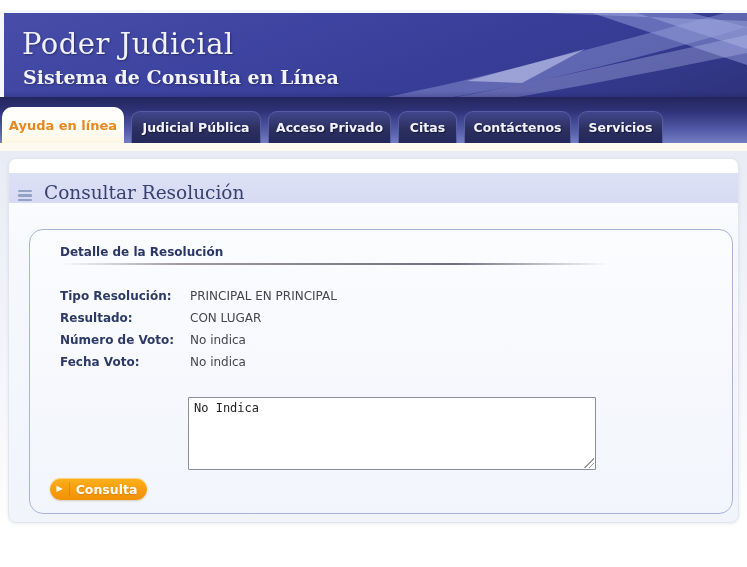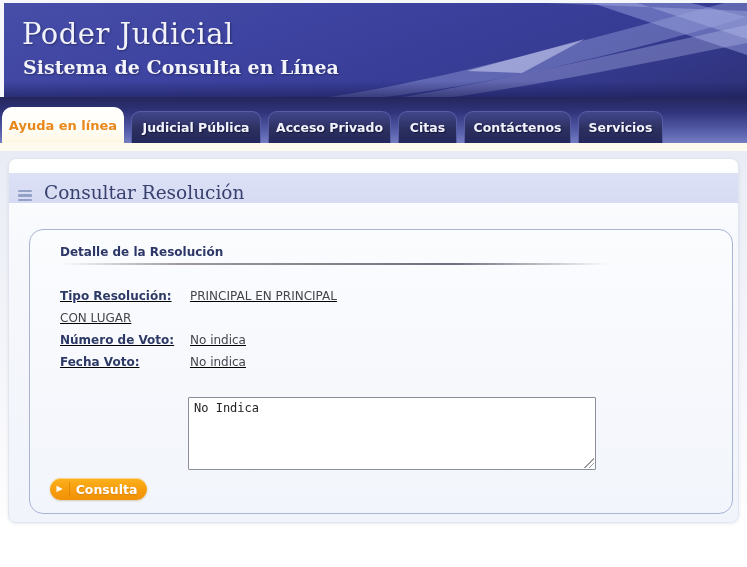--- a/index.html
+++ b/index.html
@@ -7,21 +7,21 @@
   body {
     font-family: "DejaVu Sans", "Liberation Sans", sans-serif;
     background: #ffffff;
     position: relative;
     overflow: hidden;
   }
   .frame { position: absolute; inset: 0; width: 747px; height: 567px; }
 
   
   .header {
-    position: absolute; left: 0; top: 0; width: 747px; height: 97px;
+    position: absolute; left: 0; top: 10px; width: 747px; height: 97px;
     background: linear-gradient(160deg, #474ea8 0%, #3d43a0 35%, #363b93 70%, #2e3279 100%);
     border-top: 3px solid #f6f7fa;
     border-left: 4px solid #f6f7fa;
     overflow: hidden;
   }
   .header::after { 
     content: ""; position: absolute; left: 0; right: 0; bottom: 0; height: 16px;
     background: linear-gradient(180deg, rgba(25,27,80,0) 0%, rgba(25,27,80,.55) 100%);
   }
   .swoosh-svg { position: absolute; right: 0; top: 0; width: 430px; height: 97px; }
@@ -100,21 +100,21 @@
   }
   .detail-title {
     position: absolute; left: 30px; top: 15px;
     font-size: 12px; font-weight: bold; color: #2c3768;
   }
   .detail-underline {
     position: absolute; left: 30px; top: 33px; width: 548px; height: 2px;
     background: linear-gradient(90deg, rgba(90,88,105,0) 0%, rgba(110,100,108,.65) 22%, rgba(78,75,92,.8) 72%, rgba(90,90,115,0) 100%);
   }
   .fields { position: absolute; left: 30px; top: 55px; }
-  .field-row { display: flex; height: 22px; align-items: center; text-decoration: underline; }
+  .field-row { display: flex; height: 22px; align-items: center; }
   .field-label { width: 130px; font-size: 12px; font-weight: bold; color: #2e3a66; }
   .field-value { font-size: 12px; color: #45454e; }
 
   .textarea-wrap { position: absolute; left: 158px; top: 167px; width: 408px; height: 73px; }
   textarea.notes {
     width: 408px; height: 73px; resize: none;
     border: 1px solid #8a8f99; background: #ffffff; border-radius: 1px;
     font-family: "DejaVu Sans Mono", "Liberation Mono", monospace;
     font-size: 12px; color: #222; padding: 3px 5px; outline: none;
   }
@@ -199,20 +199,21 @@
     <div class="detail-box">
       <div class="detail-title">Detalle de la Resolución</div>
       <div class="detail-underline"></div>
 
       <div class="fields">
         <div class="field-row">
           <span class="field-label">Tipo Resolución:</span>
           <span class="field-value">PRINCIPAL EN PRINCIPAL</span>
         </div>
         <div class="field-row">
+          <span class="field-label">Resultado:</span>
           <span class="field-value">CON LUGAR</span>
         </div>
         <div class="field-row">
           <span class="field-label">Número de Voto:</span>
           <span class="field-value">No indica</span>
         </div>
         <div class="field-row">
           <span class="field-label">Fecha Voto:</span>
           <span class="field-value">No indica</span>
         </div>

